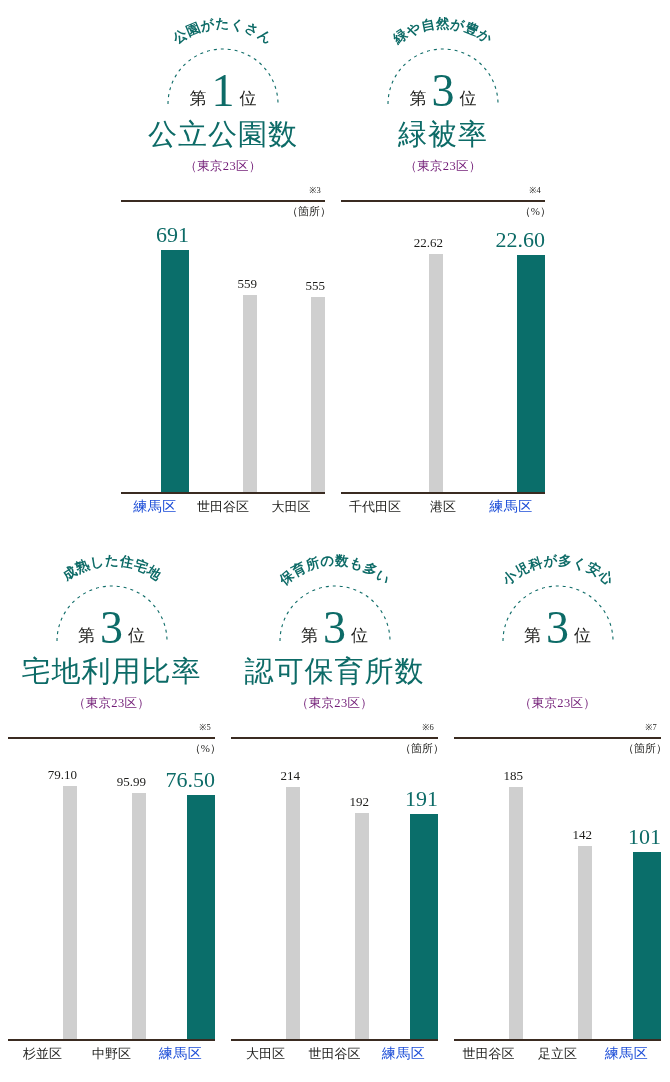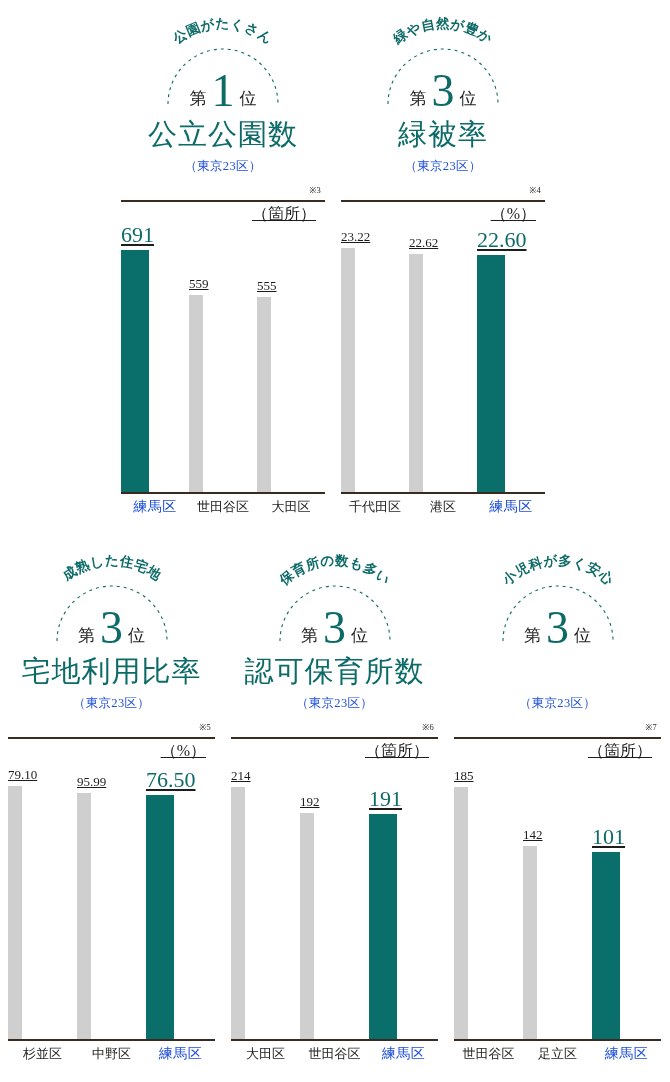--- a/index.html
+++ b/index.html
@@ -31,43 +31,43 @@
     font-size:46px;line-height:1;color:#0d6b67;font-weight:400;
     font-family:"Liberation Serif","DejaVu Serif",serif;
     padding:0 2px;position:relative;top:2px;
   }
   .ttl{
     position:absolute;left:0;right:0;top:112px;text-align:center;
     font-size:29px;color:#0d6b67;letter-spacing:1px;line-height:1;
   }
   .sub{
     position:absolute;left:0;right:0;top:150px;text-align:center;
-    font-size:12.5px;color:#1d4ed8;letter-spacing:0.3px;
+    font-size:12.5px;color:#701a75;letter-spacing:0.3px;
   }
 
   
   .note{
     position:absolute;right:12px;top:176px;
     font-size:8.5px;color:#1d1d1b;letter-spacing:0.2px;
   }
   .rule{position:absolute;left:8px;right:8px;top:192px;height:2px;background:#3a2b21;}
   .unit{
-    position:absolute;right:17px;top:196px;
-    font-size:16px;color:#1d1d1b;text-decoration:underline;
+    position:absolute;right:2px;top:196px;
+    font-size:11px;color:#1d1d1b;
   }
 
   
   .plot{position:absolute;left:8px;right:8px;top:216px;bottom:34px;}
   .bars{
     position:absolute;left:0;right:0;bottom:0;top:0;
     display:flex;align-items:flex-end;justify-content:space-around;
   }
   .bcol{
-    display:flex;flex-direction:column;align-items:flex-start;justify-content:flex-end;
-    height:100%;flex:1 1 0;position:relative;text-decoration:underline;
+    display:flex;flex-direction:column;align-items:flex-end;justify-content:flex-end;
+    height:100%;flex:1 1 0;position:relative;
   }
   .bval{
     font-size:13px;color:#1d1d1b;line-height:1;margin-bottom:5px;white-space:nowrap;
   }
   .bcol.hi .bval{font-size:22px;color:#0d6b67;margin-bottom:4px;}
   .bar{width:14px;background:#cfcfcf;}
   .bcol.hi .bar{width:28px;background:#0a6e6a;}
   .baseline{position:absolute;left:0;right:0;bottom:0;height:2.5px;background:#3a2b21;}
   .xlabels{
     position:absolute;left:8px;right:8px;bottom:6px;height:24px;
@@ -145,24 +145,20 @@
         </div>
         <div class="ttl">緑被率</div>
         <div class="sub">（東京23区）</div>
       </div>
       <div class="note">※4</div>
       <div class="rule"></div>
       <div class="unit">（%）</div>
       <div class="plot">
         <div class="bars">
           <div class="bcol">
-            <div class="bval">23.22</div>
-            <div class="bar" style="height: 246px;"></div>
-          </div>
-          <div class="bcol">
             <div class="bval">22.62</div>
             <div class="bar" style="height: 240px;"></div>
           </div>
           <div class="bcol hi">
             <div class="bval">22.60</div>
             <div class="bar" style="height: 239px;"></div>
           </div>
         </div>
         <div class="baseline"></div>
       </div>

